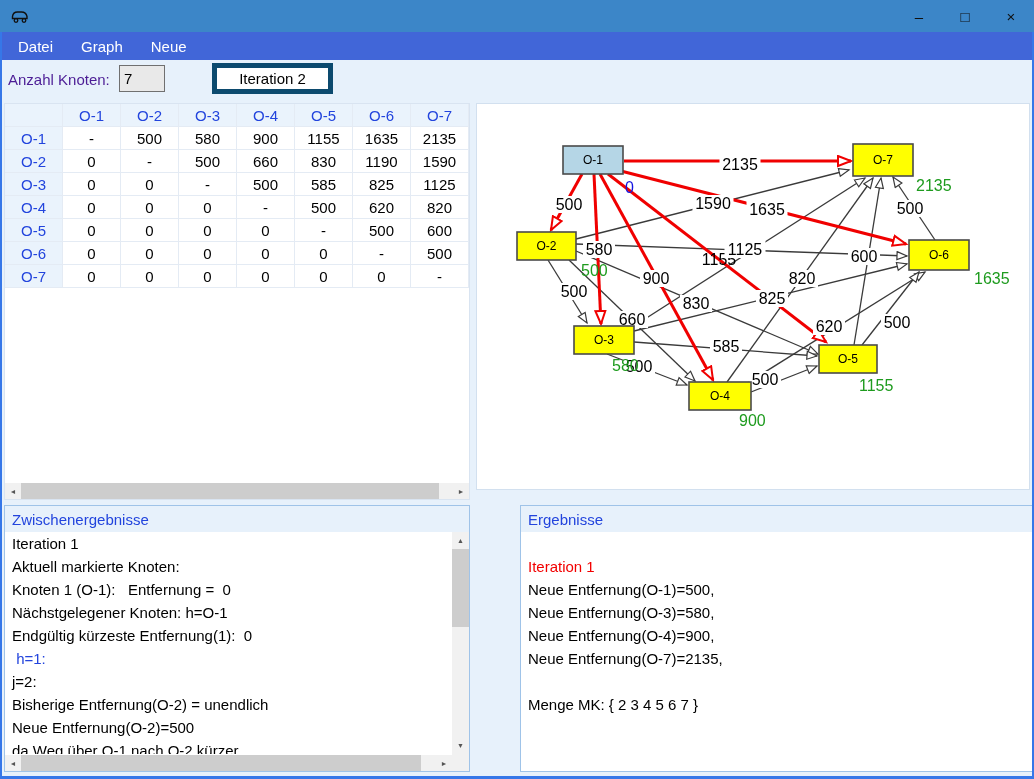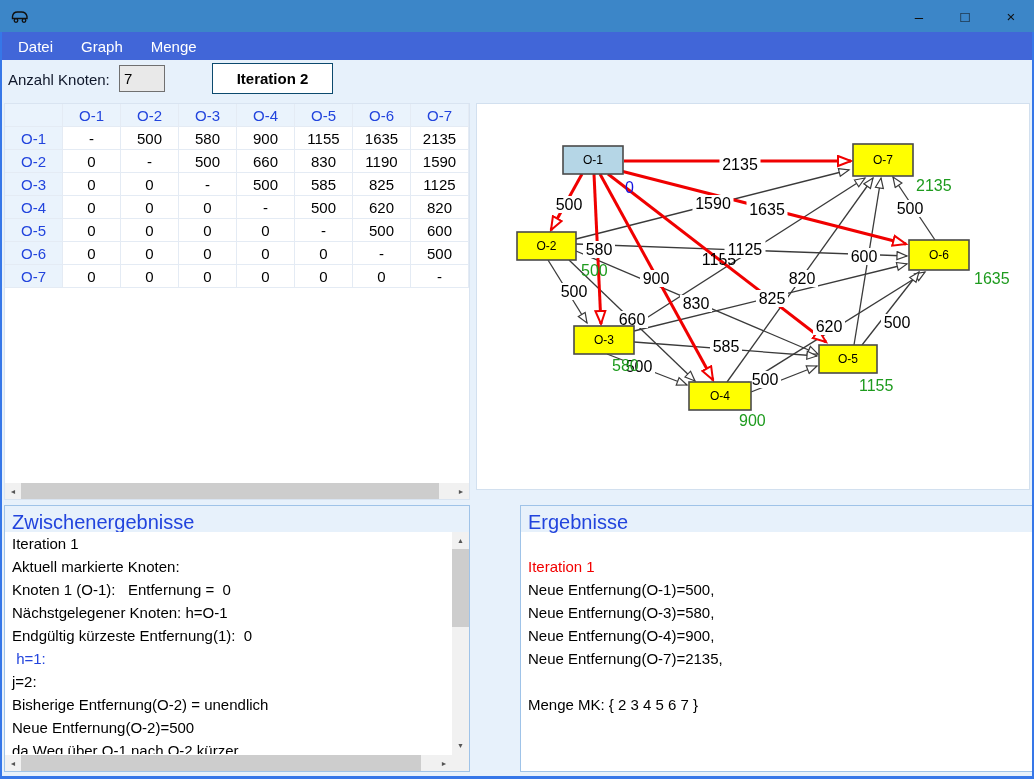--- a/index.html
+++ b/index.html
@@ -18,26 +18,26 @@
   .tb-btn{width:46px;height:32px;display:flex;align-items:center;justify-content:center;
           color:#101010;font-size:15px;cursor:default;}
 
   
   .menubar{position:absolute;left:0;top:32px;width:1034px;height:28px;background:#4166d8;
            display:flex;align-items:center;color:#fff;font-size:15px;}
   .menu-item{padding:0 14px;height:28px;display:flex;align-items:center;}
   .menu-item:first-child{margin-left:4px;}
 
   
-  .tb-label{position:absolute;left:8px;top:71px;font-size:15px;color:#0f172a;}
+  .tb-label{position:absolute;left:8px;top:71px;font-size:15px;color:#4c1d95;}
   .knoten-input{position:absolute;left:119px;top:65px;width:46px;height:27px;box-sizing:border-box;
                 background:#e9e9e9;border:1px solid #707070;font-size:15px;padding:2px 4px;
                 font-family:"Liberation Sans",sans-serif;color:#000;}
   .iter-btn{position:absolute;left:212px;top:63px;width:121px;height:31px;background:#fff;
-            border:1px solid #0c4a6e;font-size:15px;color:#000;font-family:"Liberation Sans",sans-serif;font-weight:bold;}
+            border:5px solid #0c4a6e;font-size:15px;color:#000;font-family:"Liberation Sans",sans-serif;}
 
   
   .table-panel{position:absolute;left:4px;top:103px;width:466px;height:397px;background:#fff;
                border:1px solid #d9e4f1;box-sizing:border-box;}
   .trow{display:flex;}
   .tcell{width:58px;height:23px;box-sizing:border-box;border-right:1px solid #e4ebf4;
          border-bottom:1px solid #e4ebf4;font-size:15px;display:flex;align-items:center;
          justify-content:center;color:#000;background:#fff;}
   .tcell.hd{color:#2244dd;background:#eaf3fc;}
 
@@ -52,21 +52,21 @@
   .sb-thumb{background:#cdcdcd;}
   .sb-track{flex:1;background:#f1f1f1;}
 
   
   .graph-panel{position:absolute;left:476px;top:103px;width:554px;height:387px;background:#fff;
                border:1px solid #d2e0ef;box-sizing:border-box;}
   svg{font-family:"Liberation Sans",sans-serif;}
 
   
   .txt-panel{position:absolute;background:#fff;border:1px solid #9fc3e8;box-sizing:border-box;}
-  .txt-panel .hdr{height:26px;background:#e7f1fb;color:#2244dd;font-size:20px;
+  .txt-panel .hdr{height:26px;background:#e7f1fb;color:#2244dd;font-size:15px;
                   padding:5px 0 0 7px;box-sizing:border-box;}
   .tline{height:23px;line-height:23px;font-size:15px;color:#000;padding-left:7px;
          white-space:pre;overflow:hidden;}
   .tline.blue{color:#2244dd;padding-left:7px;}
   .tline.red{color:#f20000;}
   .zw-panel{left:4px;top:505px;width:466px;height:267px;}
   .erg-panel{left:476px;top:505px;width:554px;height:267px;margin-left:44px;}
   .zw-content{position:absolute;left:0;top:26px;right:17px;bottom:17px;overflow:hidden;background:#fff;}
   .sb-corner{position:absolute;right:0;bottom:0;width:17px;height:17px;background:#f1f1f1;}
   .grip{position:absolute;right:3px;bottom:3px;width:8px;height:8px;}
@@ -90,21 +90,21 @@
     </span>
     <span class="tb-spacer"></span>
     <span class="tb-btn">–</span>
     <span class="tb-btn">□</span>
     <span class="tb-btn">×</span>
   </div>
 
   <div class="menubar">
     <span class="menu-item">Datei</span>
     <span class="menu-item">Graph</span>
-    <span class="menu-item">Menge</span>
+    <span class="menu-item">Neue</span>
   </div>
 
   <span class="tb-label">Anzahl Knoten:</span>
   <input class="knoten-input" readonly="" value="7" style="">
   <button class="iter-btn">Iteration 2</button>
 
   <div class="table-panel">
     <div id="matrix">
         <div class="trow">
           <div class="tcell hd"></div>

